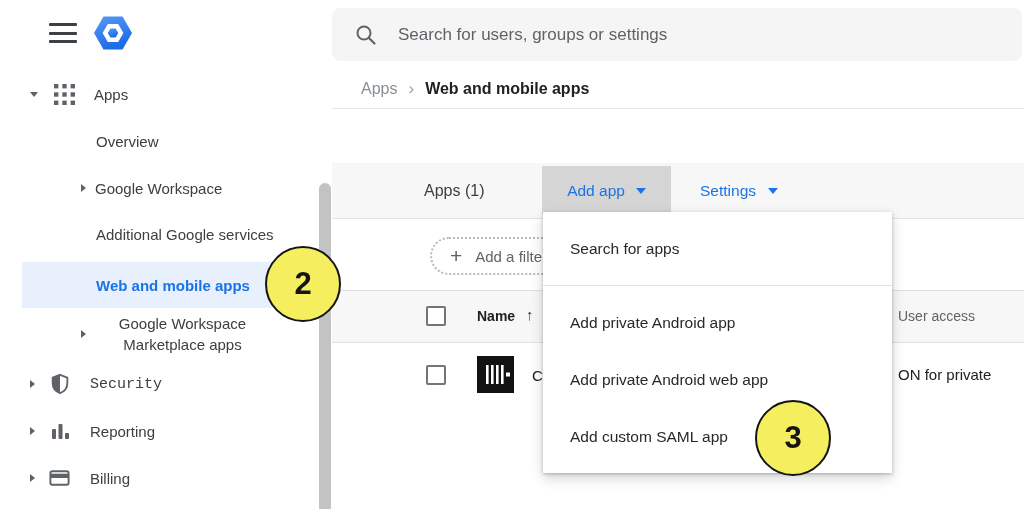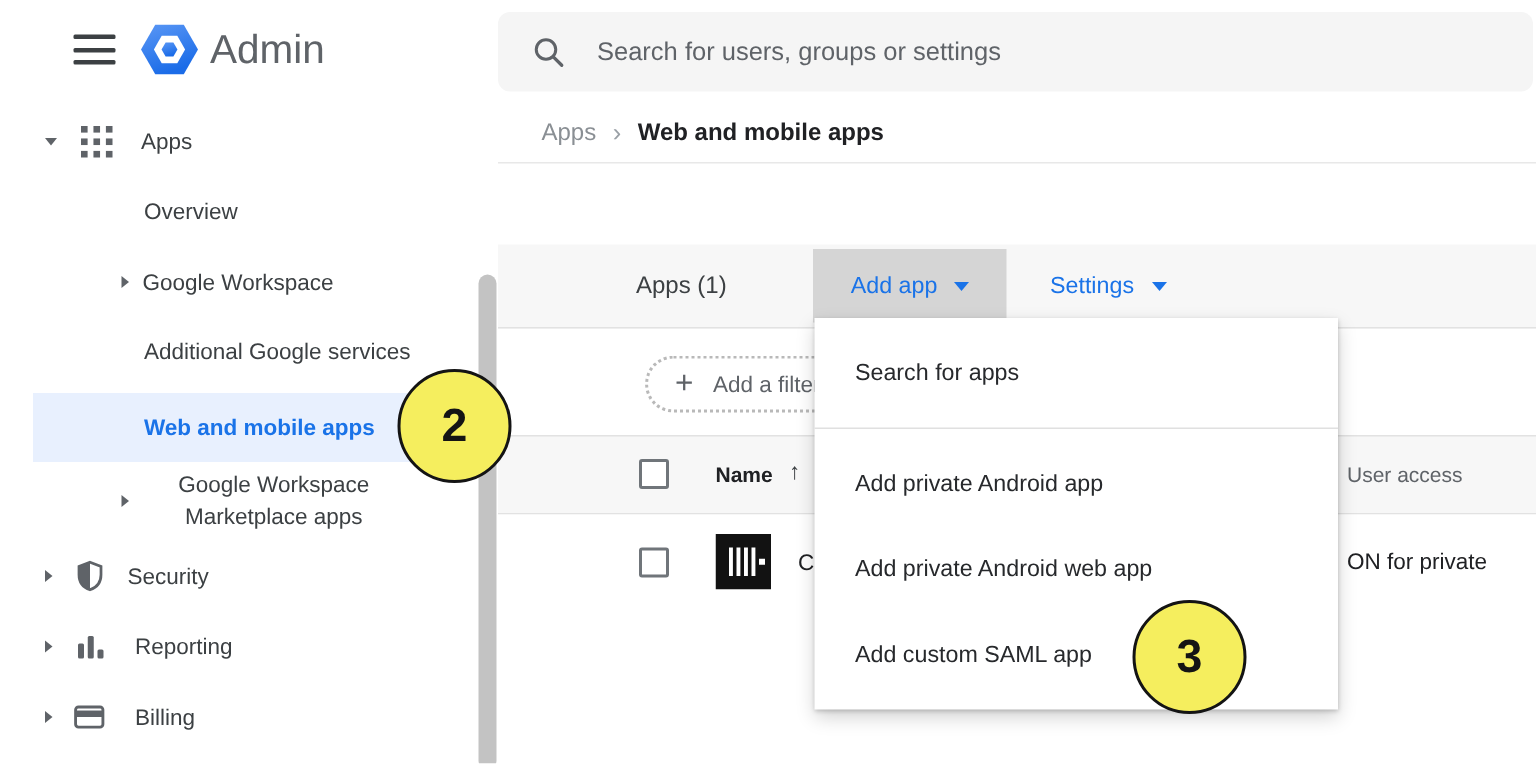--- a/index.html
+++ b/index.html
@@ -90,21 +90,20 @@
     <defs>
       <linearGradient id="lg" x1="0" y1="0" x2="0.4" y2="1">
         <stop offset="0" stop-color="#5a97f5"></stop>
           <stop offset="1" stop-color="#1b6ce8"></stop>
       </linearGradient>
     </defs>
     <polygon points="1,20 10.5,3.5 29.5,3.5 39,20 29.5,36.5 10.5,36.5" fill="url(#lg)"></polygon>
     <polygon points="9.6,20 14.8,10.9 25.2,10.9 30.4,20 25.2,29.1 14.8,29.1" fill="#ffffff"></polygon>
     <polygon points="14.7,20 17.4,15.4 22.6,15.4 25.3,20 22.6,24.6 17.4,24.6" fill="url(#lg)"></polygon>
   </svg>
-  <div class="brand-name">Admin</div>
 
   <div class="nav-row" style="left:30px; top:79px;">
     <span class="caret-down"></span>
     <svg width="23" height="23" viewBox="0 0 23 23" style="margin-left:15px;">
       <g fill="#5f6368">
         <rect x="1" y="1" width="4.4" height="4.4"></rect>
           <rect x="9.3" y="1" width="4.4" height="4.4"></rect>
           <rect x="17.6" y="1" width="4.4" height="4.4"></rect>
         <rect x="1" y="9.3" width="4.4" height="4.4"></rect>
           <rect x="9.3" y="9.3" width="4.4" height="4.4"></rect>
@@ -143,21 +142,21 @@
     <span class="caret-right"></span>
     <svg width="22" height="24" viewBox="0 0 24 24" style="margin-left:14px;">
       <defs>
           <clipPath id="halfL">
             <rect x="0" y="0" width="12" height="24"></rect>
           </clipPath>
         </defs>
       <path d="M12 2 L20 5 V11 C20 16.6 16.6 20.4 12 22 C7.4 20.4 4 16.6 4 11 V5 Z" fill="none" stroke="#5f6368" stroke-width="2"></path>
       <path d="M12 2 L20 5 V11 C20 16.6 16.6 20.4 12 22 C7.4 20.4 4 16.6 4 11 V5 Z" fill="#5f6368" clip-path="url(#halfL)"></path>
     </svg>
-    <span class="nav-label" style="margin-left:14px;">Security</span>
+    <span class="nav-label" style="margin-left:19px;font-family:Liberation Mono, monospace;">Security</span>
   </div>
 
   <div class="nav-row" style="left:30px; top:416px;">
     <span class="caret-right"></span>
     <svg width="22" height="24" viewBox="0 0 22 24" style="margin-left:14px;">
       <g fill="#5f6368">
         <rect x="3" y="10" width="4" height="10" rx="1"></rect>
         <rect x="9.5" y="5" width="4" height="15" rx="1"></rect>
         <rect x="16" y="14" width="4" height="6" rx="1"></rect>
       </g>

